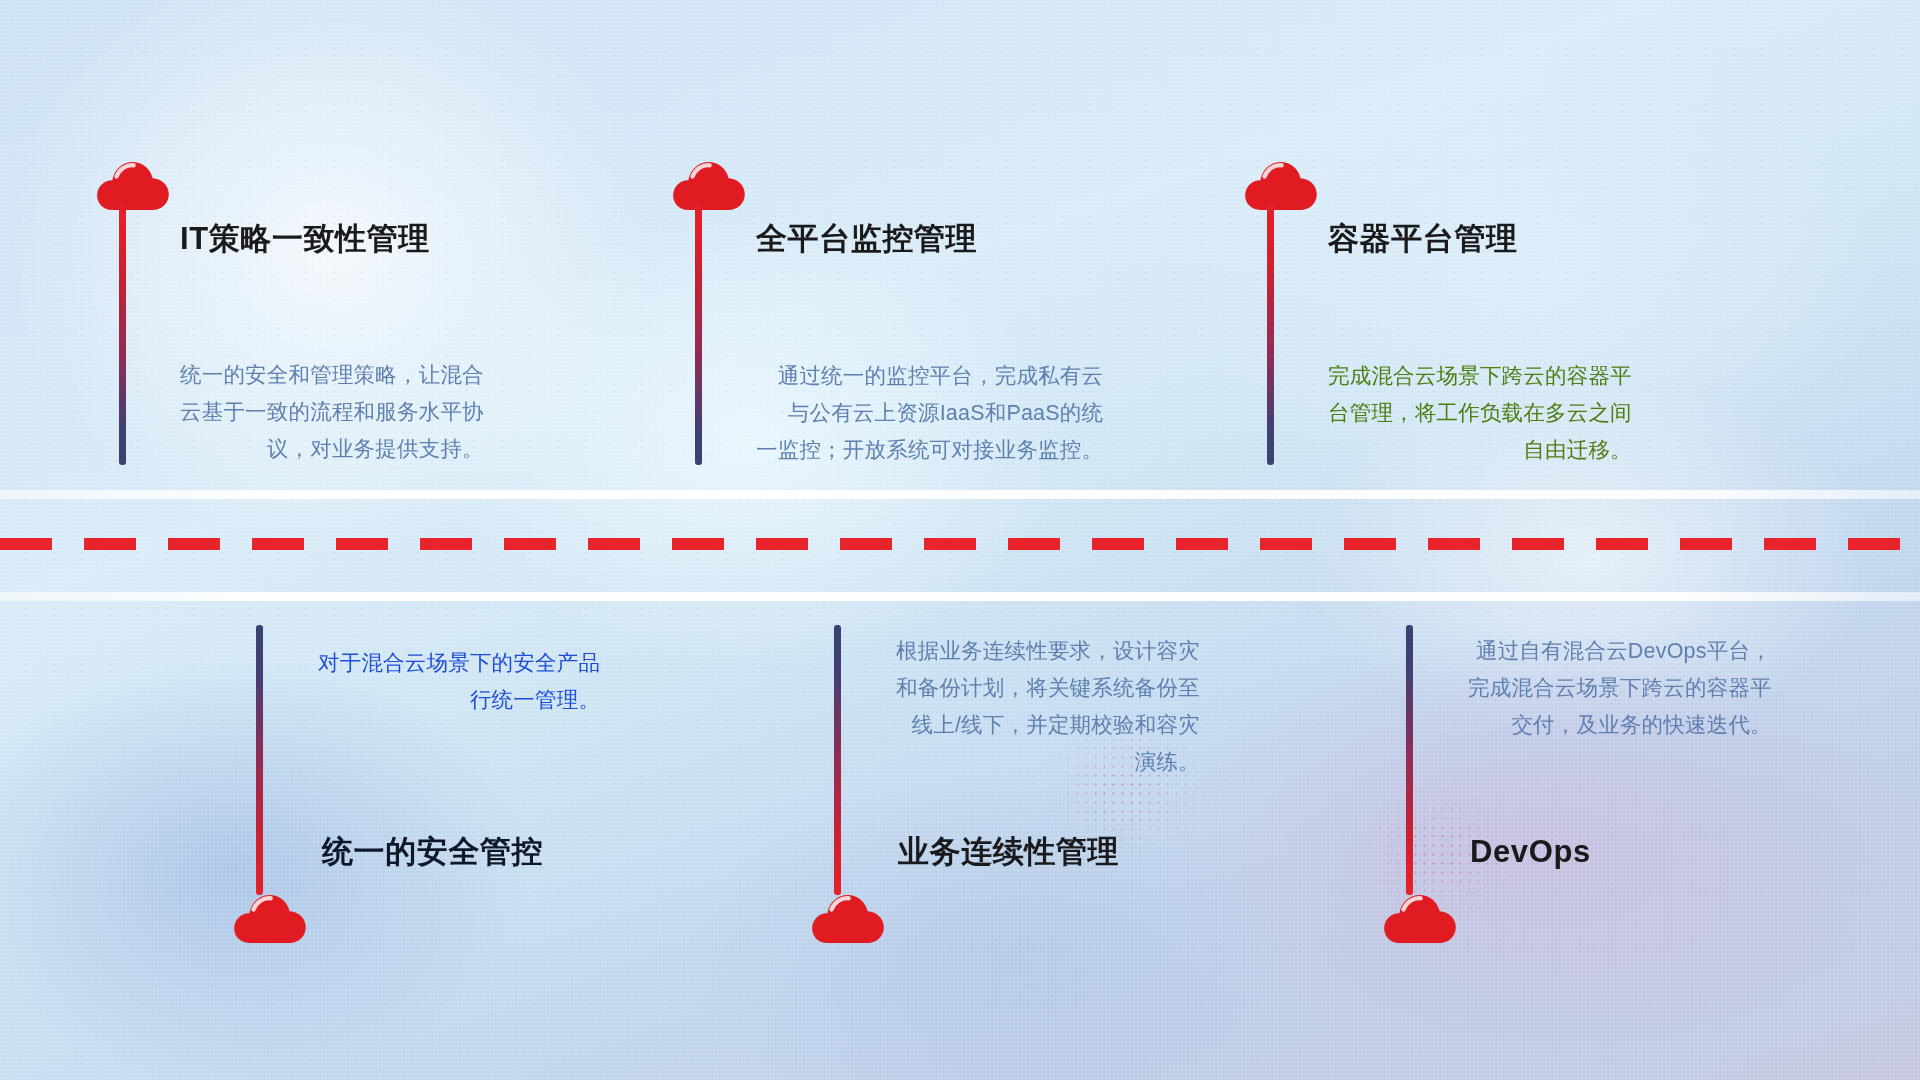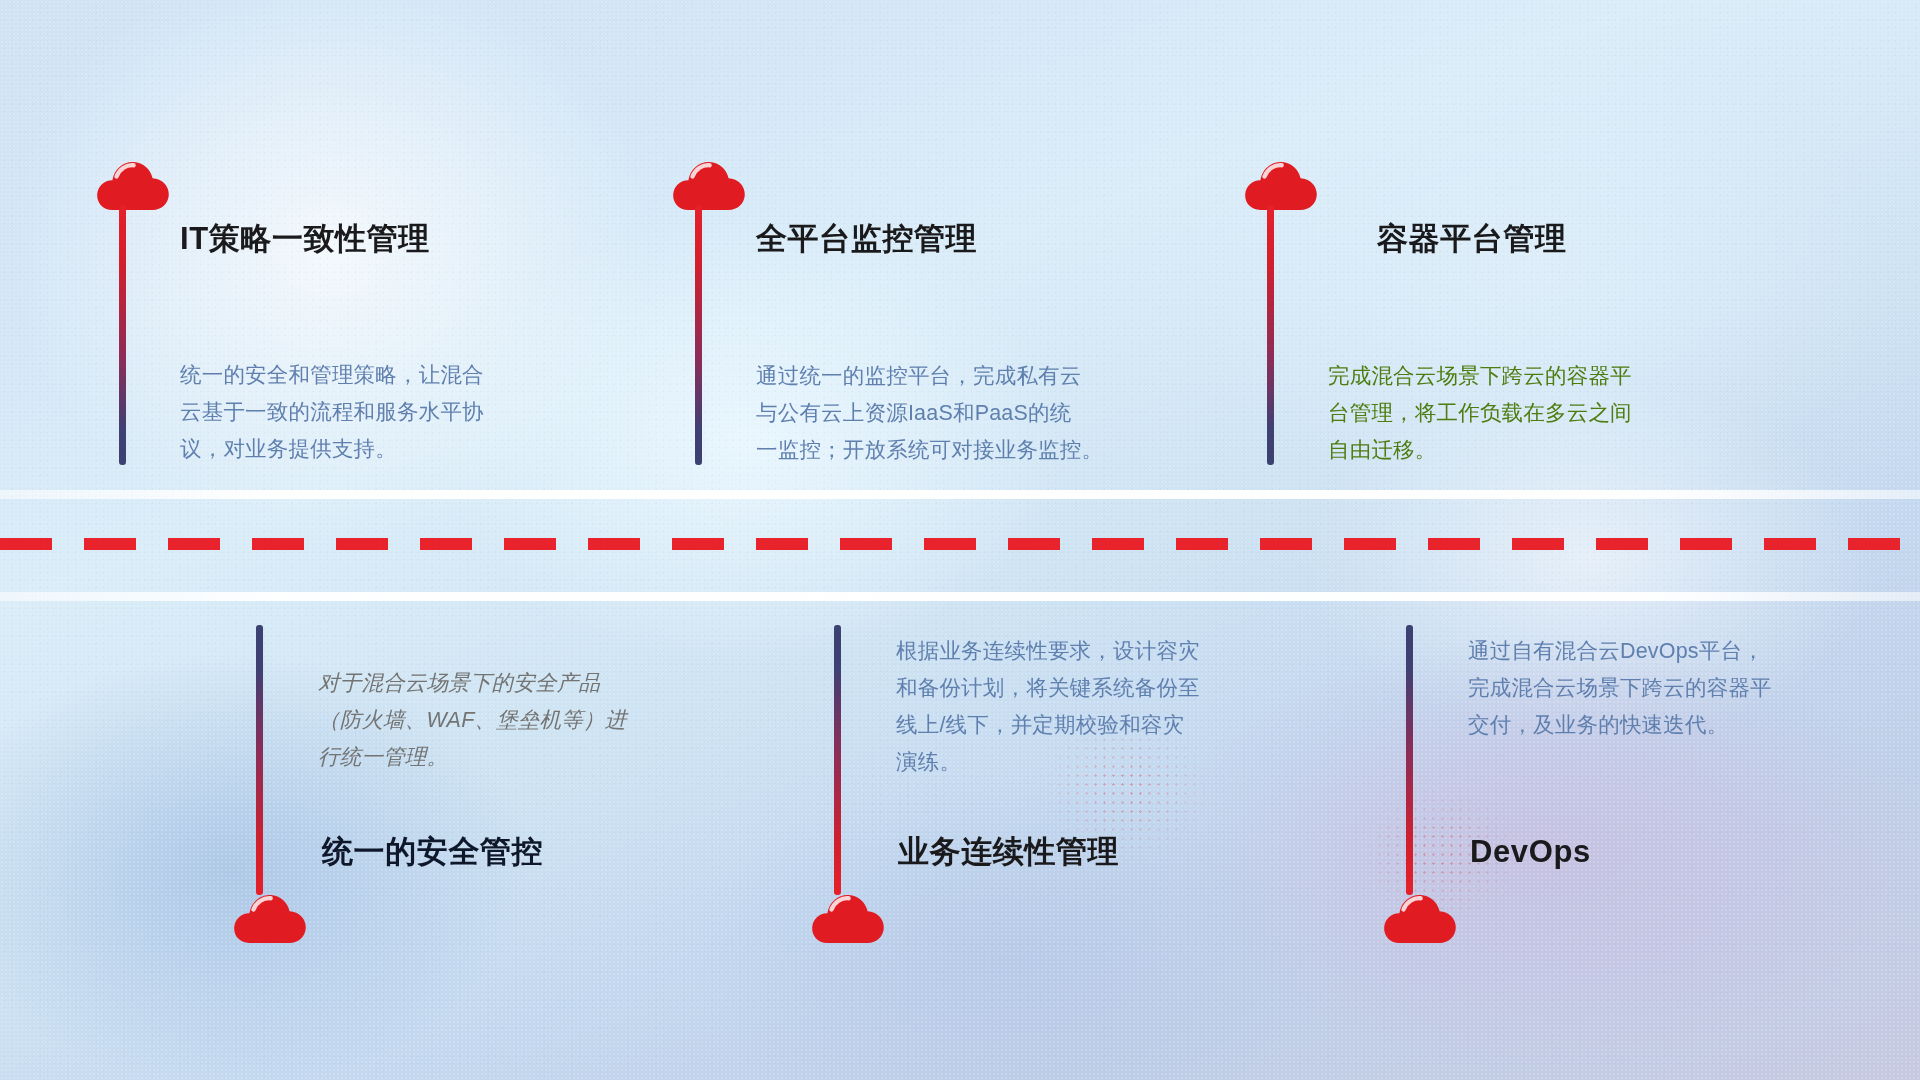--- a/index.html
+++ b/index.html
@@ -15,20 +15,21 @@
     background: #cfe2f2;
   }
 
   
   #stage {
     position: absolute;
     inset: 0;
     width: 1920px;
     height: 1080px;
     overflow: hidden;
+    text-align: right;
   }
   .bg-base {
     position: absolute; inset: 0;
     background: linear-gradient(160deg,
         #cfe3f4 0%,
         #d3e6f6 18%,
         #d9ecf8 34%,
         #cfe4f3 52%,
         #c3d8ef 68%,
         #c0cfe8 82%,
@@ -230,39 +231,38 @@
   <div class="card">
     <div class="cloud-wrap" style="left:1244px; top:160px;">
       <svg class="cloud-svg" viewBox="0 0 74 52" xmlns="http://www.w3.org/2000/svg">
         <path d="M16.5 50 C6.5 50 0.5 42.5 1.2 34 C1.9 25.8 8.6 20 16.4 20.2
                  C18.3 8.6 27.8 1.5 37.8 2.1 C47.2 2.6 54.6 9.4 56.6 18.2
                  C66 18.6 72.8 25.7 72.8 34.2 C72.8 43.1 65.6 50 56.4 50 Z" fill="#e11b22"></path>
         <path d="M20.5 16.5 C23.5 8.8 30.5 4.6 37.6 5.2" stroke="#ffffff" stroke-opacity="0.82" stroke-width="4.4" stroke-linecap="round" fill="none"></path>
       </svg>
     </div>
     <div class="stem down" style="left:1267px; top:205px; height:260px;"></div>
-    <div class="card-title" style="left: 1377px; top: 220px; color: rgb(26, 26, 28);">容器平台管理</div>
+    <div class="card-title" style="left: 1328px; top: 220px; color: rgb(26, 26, 28);">容器平台管理</div>
     <div class="card-body" style="left: 1328px; top: 358px; color: #4d7c0f;">
       <span class="ln">完成混合云场景下跨云的容器平</span>
       <span class="ln">台管理，将工作负载在多云之间</span>
       <span class="ln">自由迁移。</span>
     </div>
   </div>
 
   <div class="divider-band">
     <div class="divider-bar top"></div>
     <div class="divider-dashed" style="--dash-color: #e8232b;"></div>
     <div class="divider-bar bottom"></div>
   </div>
 
   <div class="card">
     <div class="stem up" style="left:256px; top:625px; height:270px;"></div>
-    <div class="card-body" style="left: 318px; top: 665px; color: #737373; font-style: italic;">
+    <div class="card-body" style="left: 318px; top: 645px; color: #1d4ed8;">
       <span class="ln">对于混合云场景下的安全产品</span>
-      <span class="ln">（防火墙、WAF、堡垒机等）进</span>
       <span class="ln">行统一管理。</span>
     </div>
     <div class="card-title" style="left: 322px; top: 833px; color: #0f172a;">统一的安全管控</div>
     <div class="cloud-wrap" style="left:233px; top:893px;">
       <svg class="cloud-svg" viewBox="0 0 74 52" xmlns="http://www.w3.org/2000/svg">
         <path d="M16.5 50 C6.5 50 0.5 42.5 1.2 34 C1.9 25.8 8.6 20 16.4 20.2
                  C18.3 8.6 27.8 1.5 37.8 2.1 C47.2 2.6 54.6 9.4 56.6 18.2
                  C66 18.6 72.8 25.7 72.8 34.2 C72.8 43.1 65.6 50 56.4 50 Z" fill="#e11b22"></path>
         <path d="M20.5 16.5 C23.5 8.8 30.5 4.6 37.6 5.2" stroke="#ffffff" stroke-opacity="0.82" stroke-width="4.4" stroke-linecap="round" fill="none"></path>
       </svg>

